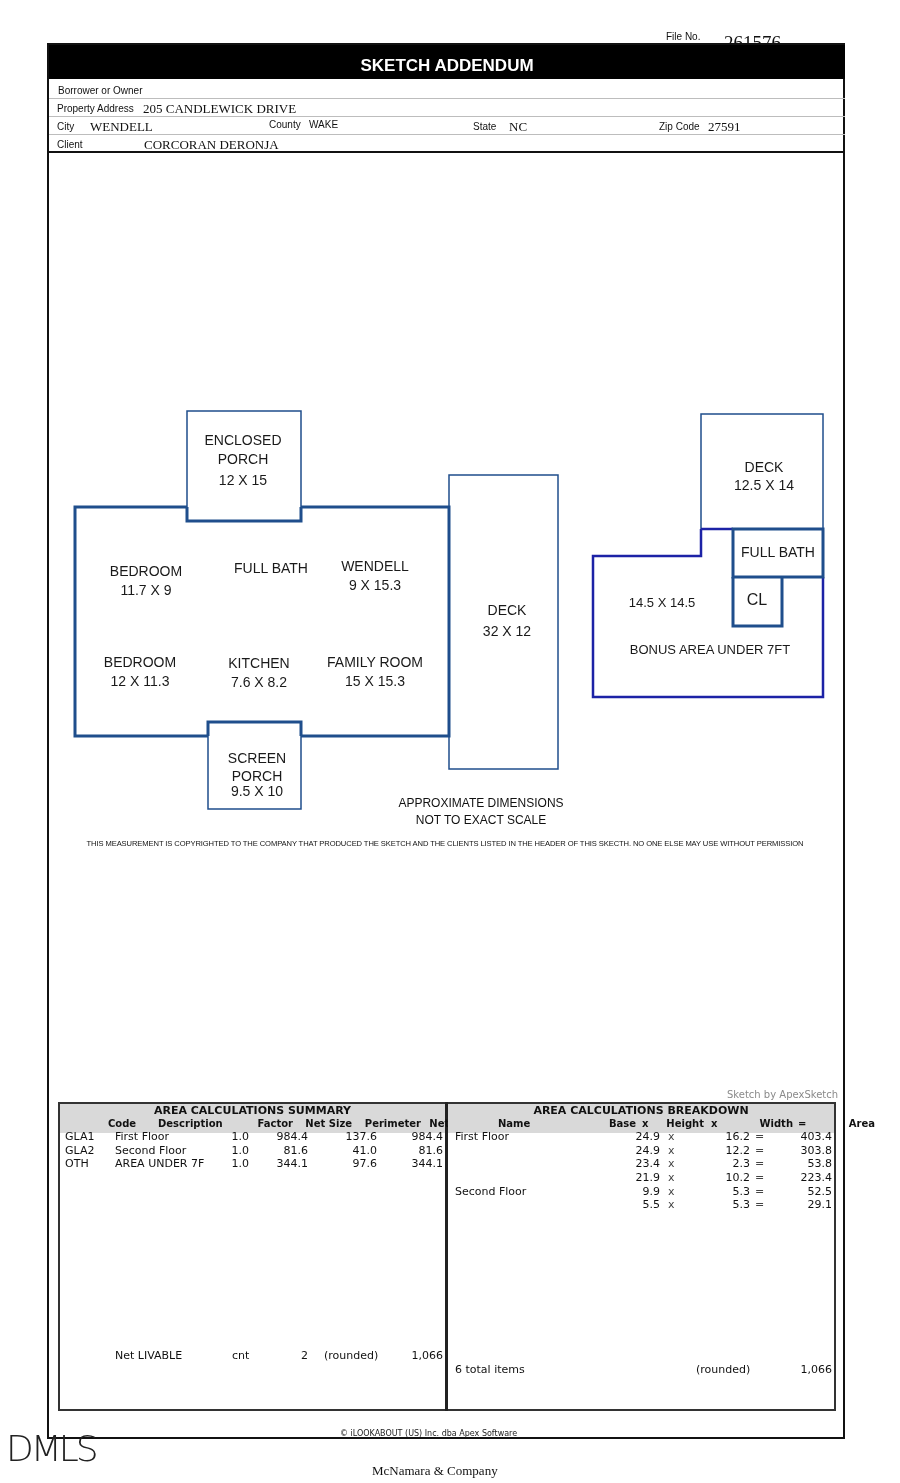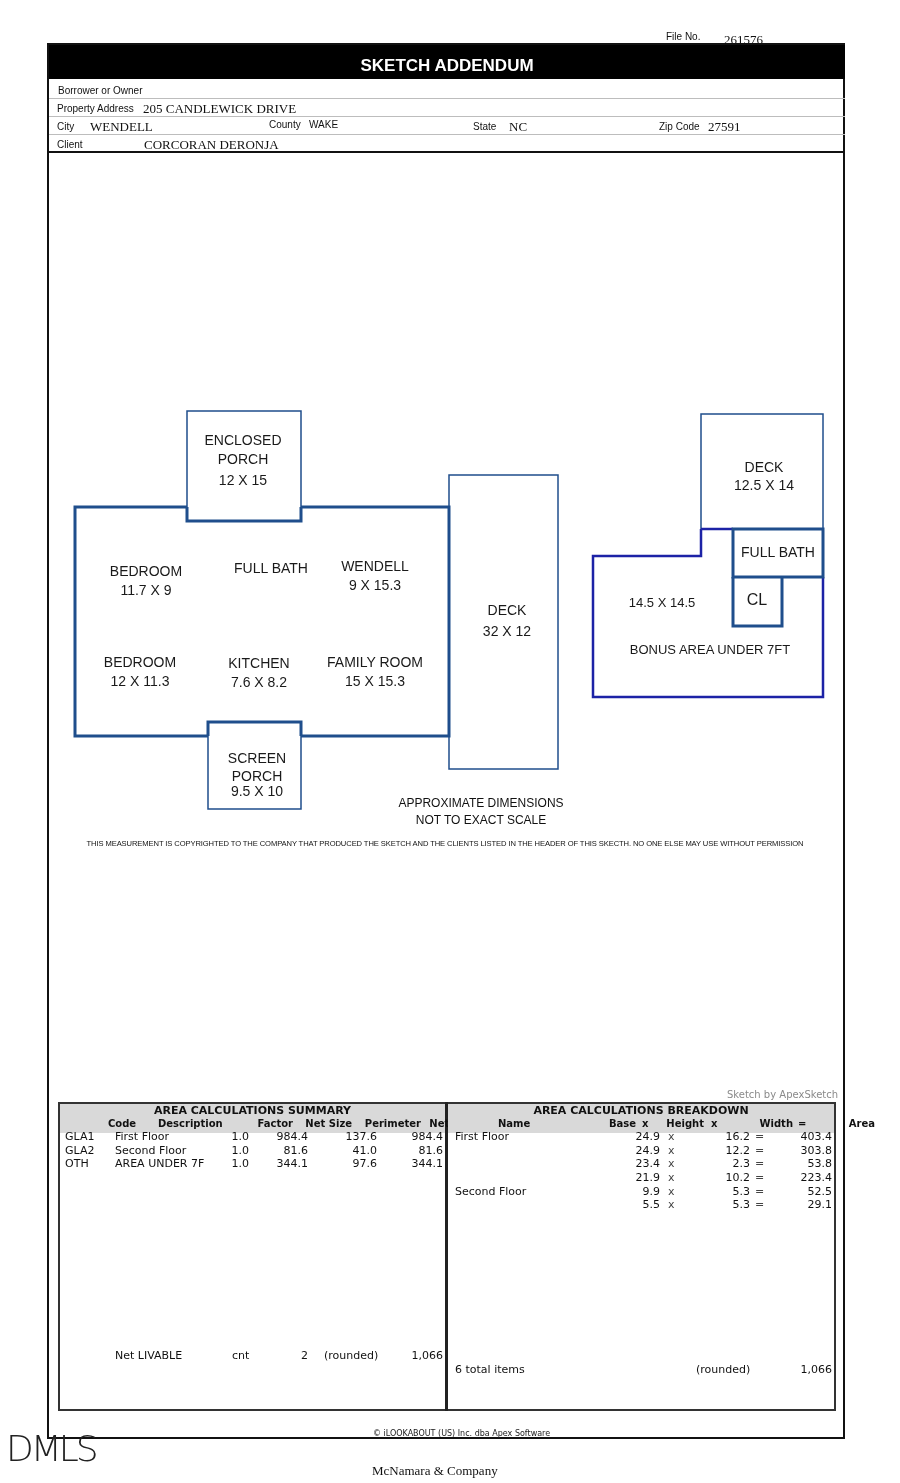--- a/index.html
+++ b/index.html
@@ -4,21 +4,21 @@
 <style>
   html, body { margin: 0; padding: 0; background: #ffffff; }
   body { width: 900px; height: 1483px; position: relative; overflow: hidden;
          font-family: "Liberation Sans", sans-serif; color: #111; }
   .abs { position: absolute; }
   .serif { font-family: "Liberation Serif", serif; }
   .mono { font-family: "DejaVu Sans", sans-serif; }
 
   
   #file-label { left: 666px; top: 31px; font-size: 10px; text-align: right; }
-  #file-no { left: 724px; top: 32px; font-size: 13px; }
+  #file-no { left: 724px; top: 32px; font-size: 19px; }
   #frame { left: 47px; top: 43px; width: 798px; height: 1396px; border: 2px solid #111; box-sizing: border-box; }
   #title-band { left: 49px; top: 45px; width: 796px; height: 34px; background: #000; color: #fff;
                 font-weight: bold; font-size: 17px; text-align: center; line-height: 42px; }
   .hrow { position: absolute; left: 49px; width: 796px; height: 18px; border-bottom: 1.5px solid #bdbdbd; box-sizing: border-box; }
   .hlabel { position: absolute; font-size: 10px; top: 4px; }
   .hval { position: absolute; font-size: 13px; top: 2px; }
   #row-client { border-bottom: 2px solid #111; }
 
   
   #sketch { left: 0; top: 0; width: 900px; height: 900px; pointer-events: none; }
@@ -30,21 +30,21 @@
   #apex-credit { left: 727px; top: 1089px; font-size: 10px; color: #8a8a8a; }
   #tables { left: 58px; top: 1102px; width: 778px; height: 309px; border: 2px solid #333; box-sizing: border-box; }
   #divider { left: 445px; top: 1102px; width: 3px; height: 309px; background: #222; }
   .tbl-head-bg { position: absolute; background: #d9d9d9; height: 29px; top: 1104px; }
   .tbl-title { position: absolute; font-weight: bold; font-size: 11px; text-align: center; top: 1104px; }
   .th { position: absolute; font-weight: bold; font-size: 10px; top: 1118px; margin-left: 43px; }
   .td { position: absolute; font-size: 11px; }
   .r { text-align: right; }
 
   #dmls-logo { left: 6px; top: 1396px; font-size: 36px; font-weight: 100; color: #222; letter-spacing: -3px; font-family: "DejaVu Sans", sans-serif; margin-top: 32px; }
-  #apex-copyright { left: 373px; top: 1429px; font-size: 8px; color: #222; }
+  #apex-copyright { left: 340px; top: 1429px; font-size: 8px; color: #222; }
   #company { left: 372px; top: 1463px; font-size: 13px; }
 </style>
 </head>
 <body>
 
 <div class="abs" id="file-label">File No.</div>
 <div class="abs serif" id="file-no">261576</div>
 
 <div class="abs" id="frame"></div>
 <div class="abs" id="title-band">SKETCH ADDENDUM</div>

